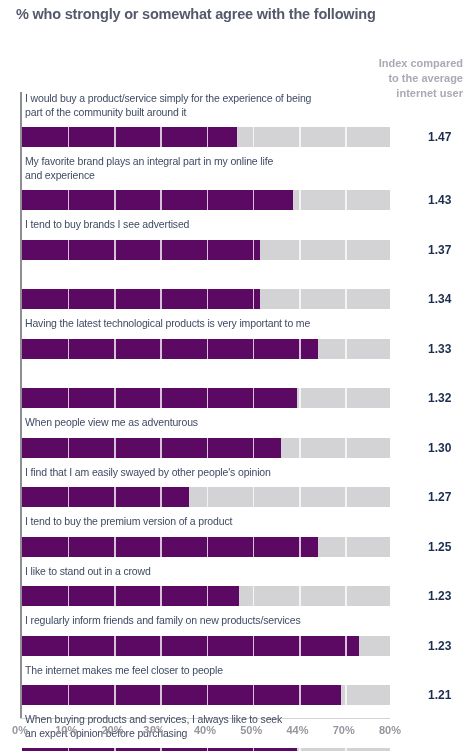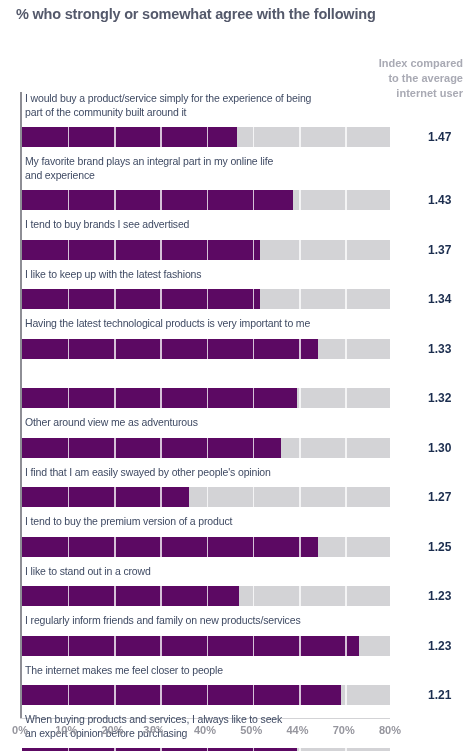--- a/index.html
+++ b/index.html
@@ -197,21 +197,20 @@
             <div class="gl" style="left: 138.75px;"></div>
             <div class="gl" style="left: 185px;"></div>
             <div class="gl" style="left: 231.25px;"></div>
             <div class="gl" style="left: 277.5px;"></div>
             <div class="gl" style="left: 323.75px;"></div>
           </div>
         </div>
         <div class="index-val" style="top: 24.5px;">1.37</div>
       </div>
       <div class="row" style="top: 175.5px; height: 49.5px;">
-        <div class="row-label">I like to keep up with the latest fashions</div>
         <div class="bar-track" style="top: 21.5px;">
           <div class="bar-fill" style="width: 238.188px; background: rgb(92, 9, 99);"></div>
           <div class="bar-gridlines">
             <div class="gl" style="left: 46.25px;"></div>
             <div class="gl" style="left: 92.5px;"></div>
             <div class="gl" style="left: 138.75px;"></div>
             <div class="gl" style="left: 185px;"></div>
             <div class="gl" style="left: 231.25px;"></div>
             <div class="gl" style="left: 277.5px;"></div>
             <div class="gl" style="left: 323.75px;"></div>
@@ -244,21 +243,21 @@
             <div class="gl" style="left: 138.75px;"></div>
             <div class="gl" style="left: 185px;"></div>
             <div class="gl" style="left: 231.25px;"></div>
             <div class="gl" style="left: 277.5px;"></div>
             <div class="gl" style="left: 323.75px;"></div>
           </div>
         </div>
         <div class="index-val" style="top: 24.5px;">1.32</div>
       </div>
       <div class="row" style="top: 324px; height: 49.5px;">
-        <div class="row-label">Other around view me as adventurous</div>
+        <div class="row-label">When people view me as adventurous</div>
         <div class="bar-track" style="top: 21.5px;">
           <div class="bar-fill" style="width: 259px; background: rgb(92, 9, 99);"></div>
           <div class="bar-gridlines">
             <div class="gl" style="left: 46.25px;"></div>
             <div class="gl" style="left: 92.5px;"></div>
             <div class="gl" style="left: 138.75px;"></div>
             <div class="gl" style="left: 185px;"></div>
             <div class="gl" style="left: 231.25px;"></div>
             <div class="gl" style="left: 277.5px;"></div>
             <div class="gl" style="left: 323.75px;"></div>

